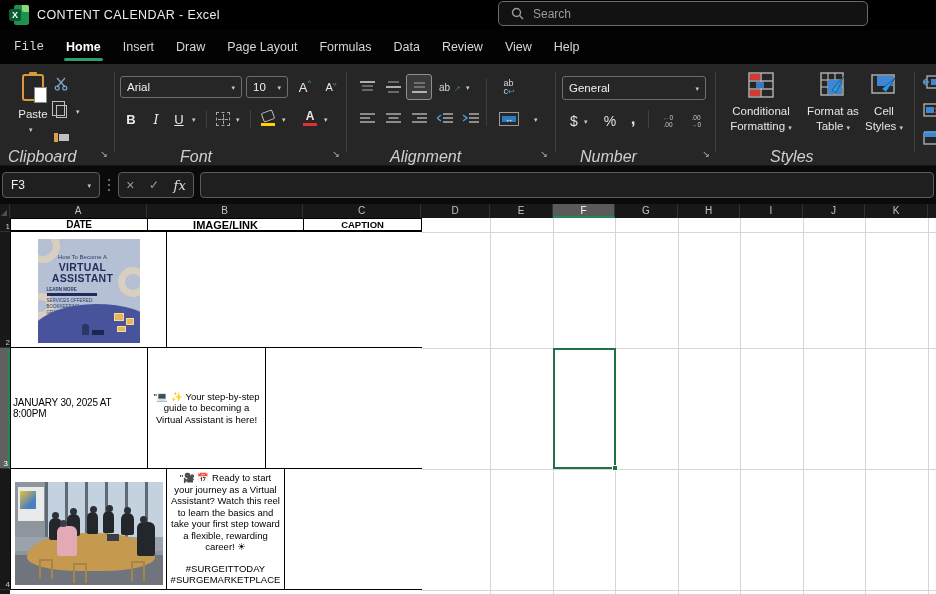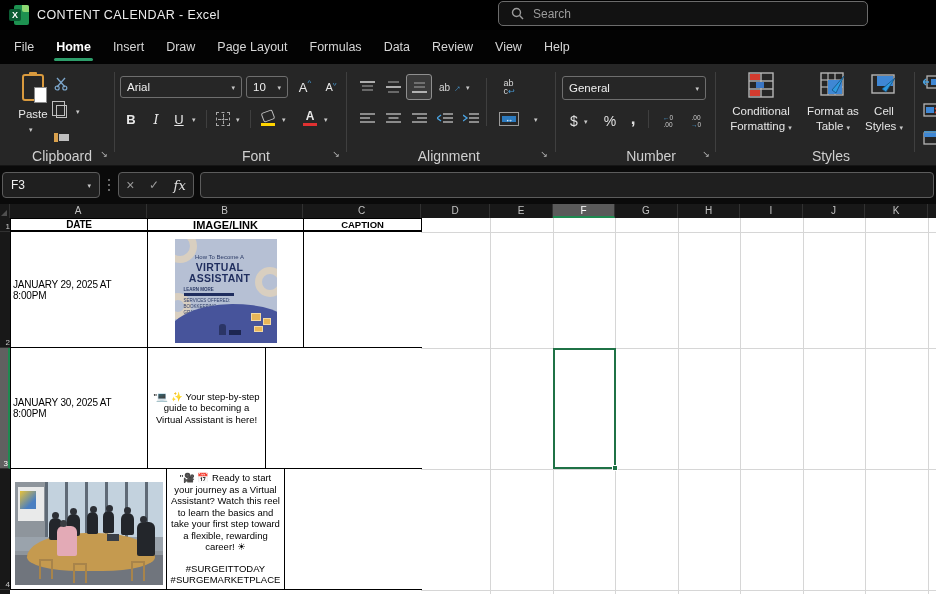--- a/index.html
+++ b/index.html
@@ -15,27 +15,27 @@
   .xl-logo .page { position:absolute; left:5px; top:0; width:15px; height:20px; background:#1d9150; border-radius:2px; }
   .xl-logo .page-corner { position:absolute; right:0; top:0; width:7px; height:7px; background:#8ed973; border-radius:0 2px 0 2px; }
   .xl-logo .xbox { position:absolute; left:0; top:4px; width:12px; height:12px; background:#0b5c33; border-radius:2px; color:#fff; font-size:9px; font-weight:bold; text-align:center; line-height:12px; }
   .win-title { position:absolute; left:37px; top:0; height:30px; line-height:30px; color:#ececec; font-size:12.5px; letter-spacing:.4px; }
   .searchbox { position:absolute; left:498px; top:1px; width:370px; height:25px; background:#121212; border:1px solid #6b6b6b; border-radius:5px; display:flex; align-items:center; }
   .searchbox svg { margin-left:12px; }
   .search-ph { color:#9b9b9b; font-size:12px; margin-left:9px; }
   
   .menubar { position:absolute; left:0; top:30px; width:936px; height:34px; background:#030303; display:flex; align-items:center; }
   .tab { position:relative; color:#d6d6d6; font-size:12.5px; padding:0 11px; height:34px; line-height:34px; cursor:default; }
-  .tab:first-child { margin-left:3px; }
+  .tab:first-child { margin-left:3px;font-family:Liberation Mono, monospace; }
   .tab.active { color:#fff; font-weight:bold; }
   .tab.active::after { content:""; position:absolute; left:9px; right:9px; bottom:3px; height:3px; border-radius:2px; background:#2e9e6b; }
   
   .ribbon { position:absolute; left:0; top:64px; width:936px; height:102px; background:#262626; border-bottom:1px solid #151515; }
   .vsep { position:absolute; top:8px; height:80px; width:1px; background:#3f3f3f; }
-  .grp-label { position:absolute; top:84px; color:#cfcfcf; font-size:14px; text-align:right; }
+  .grp-label { position:absolute; top:84px; color:#cfcfcf; font-size:16px; text-align:left;font-style:italic; }
   .launcher { position:absolute; top:84px; width:12px; height:12px; color:#b5b5b5; font-size:9px; line-height:12px; text-align:center; }
   .launcher::before { content:"\2198"; }
   .chev { color:#c8c8c8; font-size:7px; line-height:1; }
   .chev::before { content:"\25BE"; }
   .rbtn { position:absolute; display:flex; align-items:center; justify-content:center; color:#e2e2e2; }
   .combo { position:absolute; background:#262626; border:1px solid #6e6e6e; border-radius:3px; color:#f0f0f0; font-size:11.5px; display:flex; align-items:center; padding:0 6px; }
   .combo .chev { margin-left:auto; }
   
   .paste-icon { position:absolute; left:22px; top:10px; width:22px; height:27px; border:2px solid #d99a3e; border-radius:3px; }
   .paste-icon .clip { position:absolute; left:5px; top:-4px; width:8px; height:4px; background:#d99a3e; border-radius:1px; }
@@ -481,21 +481,20 @@
       <div class="gh" style="top:372px;"></div>
 
     <div class="xtable">
       <div class="trow thead">
         <div class="tcell c-date" style="justify-content:center;padding-left:0;">DATE</div>
         <div class="tcell c-img">IMAGE/LINK</div>
         <div class="tcell c-cap" style="font-weight:bold;">CAPTION</div>
       </div>
 
       <div class="trow" style="height:116px;">
-        <div class="tcell c-date">JANUARY 29, 2025 AT 8:00PM</div>
         <div class="tcell c-img">
           <div class="flyer">
             <div class="ring" style="width:34px;height:34px;left:-12px;top:-10px;"></div>
             <div class="ring" style="width:30px;height:30px;right:-8px;top:28px;"></div>
             <div class="ring" style="width:26px;height:26px;left:-10px;bottom:24px;"></div>
             <div class="t1">How To Become A</div>
             <div class="t2"><span>VIRTUAL</span><br><span>ASSISTANT</span></div>
             <div class="sml" style="top:48px;font-weight:bold;">LEARN MORE</div>
             <div class="sml" style="top:54px;width:50px;height:3px;background:#1f2d5e;"></div>
             <div class="sml" style="top:59px;">SERVICES OFFERED:</div>

